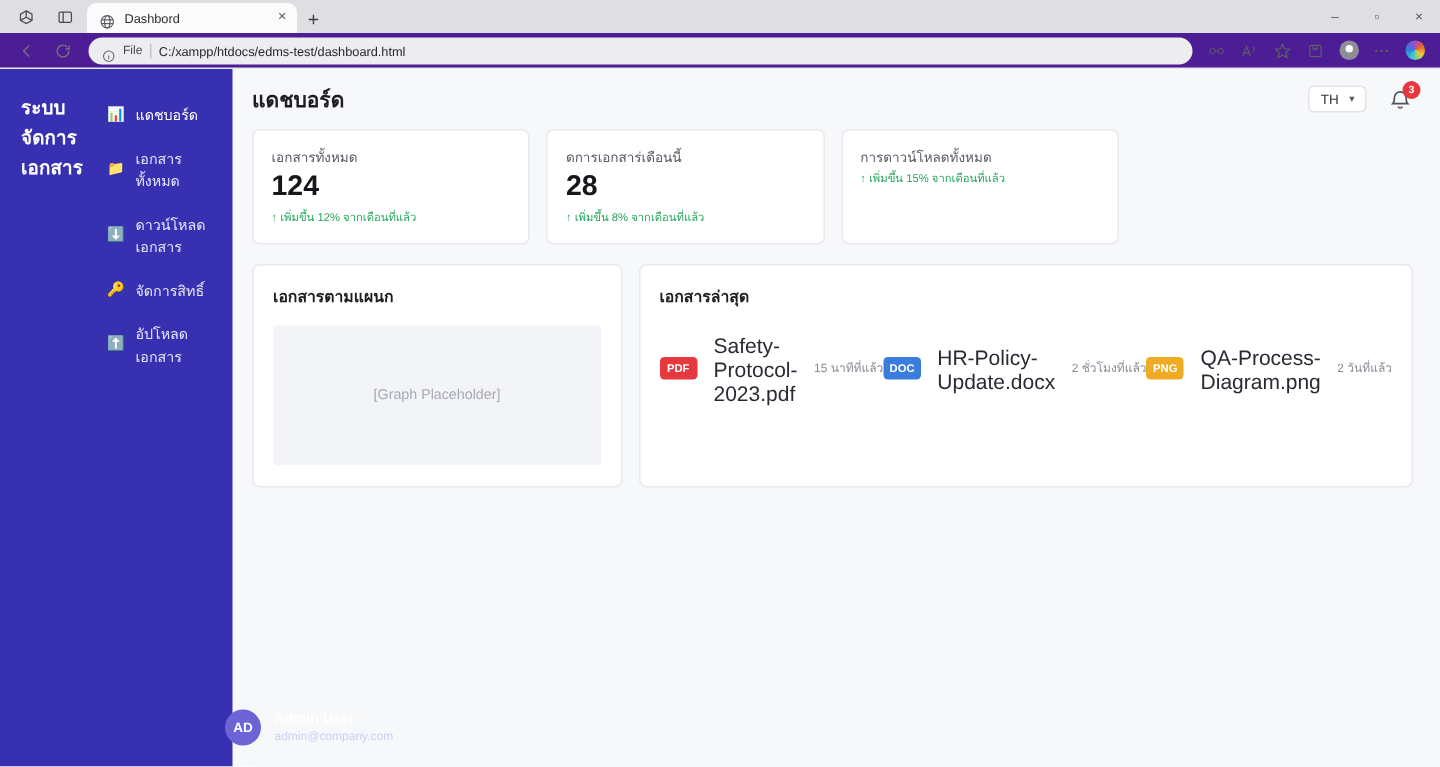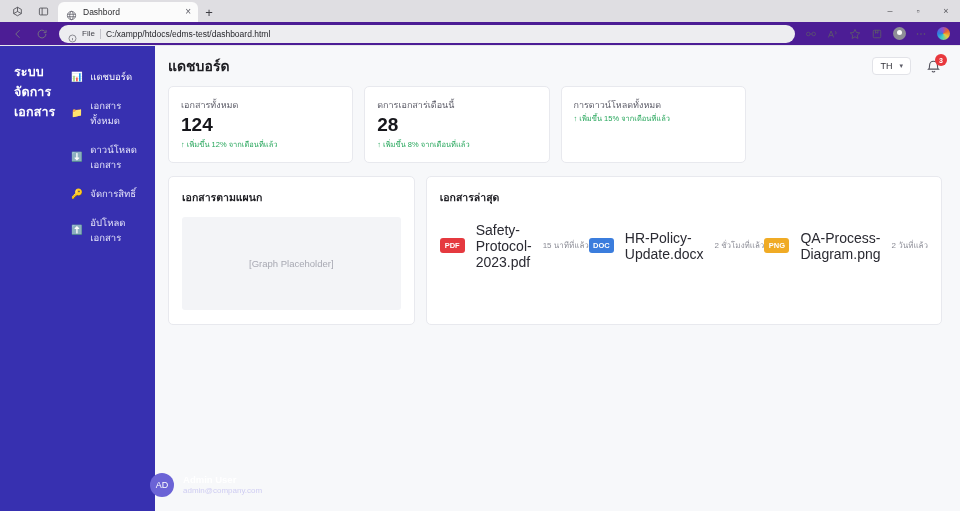--- a/index.html
+++ b/index.html
@@ -109,21 +109,21 @@
   }
   .sb-item.active { color: #ffffff; }
   .sb-ico { width: 11px; font-size: 9.5px; line-height: 1; flex: none; }
   .sb-user {
     margin-top: auto; display: flex; align-items: center;
     gap: 9px; padding: 0 0 14px 13px;
   }
   .sb-avatar {
     width: 24px; height: 24px; border-radius: 50%;
     background: #6b63d6; color: #ffffff;
-    font-size: 9px; font-weight: normal;
+    font-size: 9px; font-weight: bold;
     display: flex; align-items: center; justify-content: center; flex: none;
   }
   .sb-uname { color: #ffffff; font-size: 9.5px; font-weight: bold; line-height: 1.3; }
   .sb-umail { color: #cfcdf2; font-size: 8px; line-height: 1.3; }
 
   
   .content { flex: 1; background: #f7f8fa; min-width: 0; overflow: hidden; }
   .topbar {
     height: 40px; display: flex; align-items: center;
     justify-content: space-between; padding: 0 18px 0 13px;

